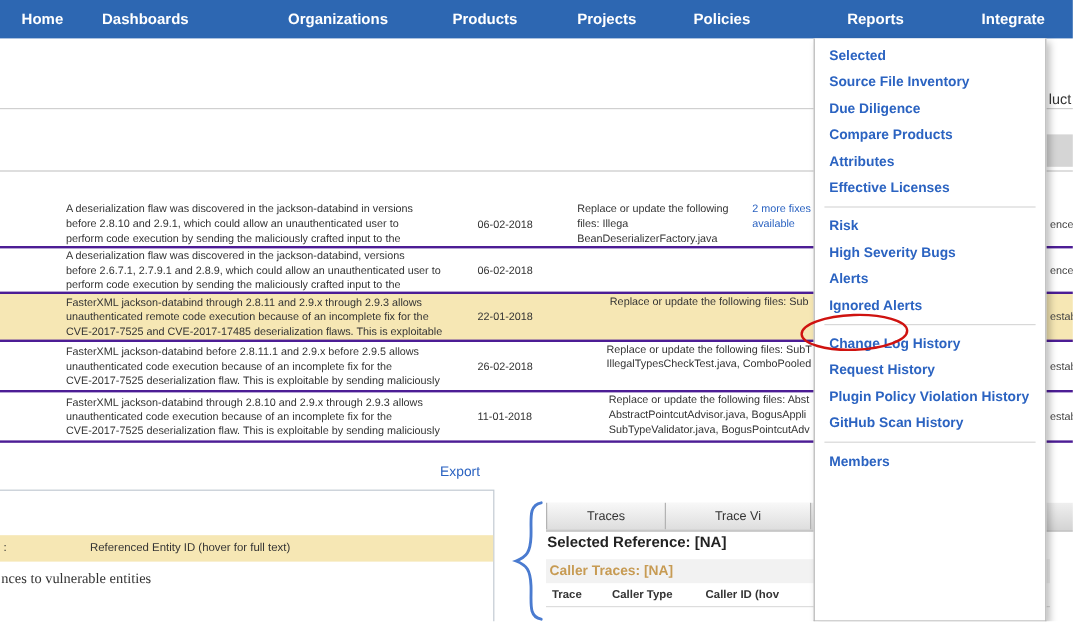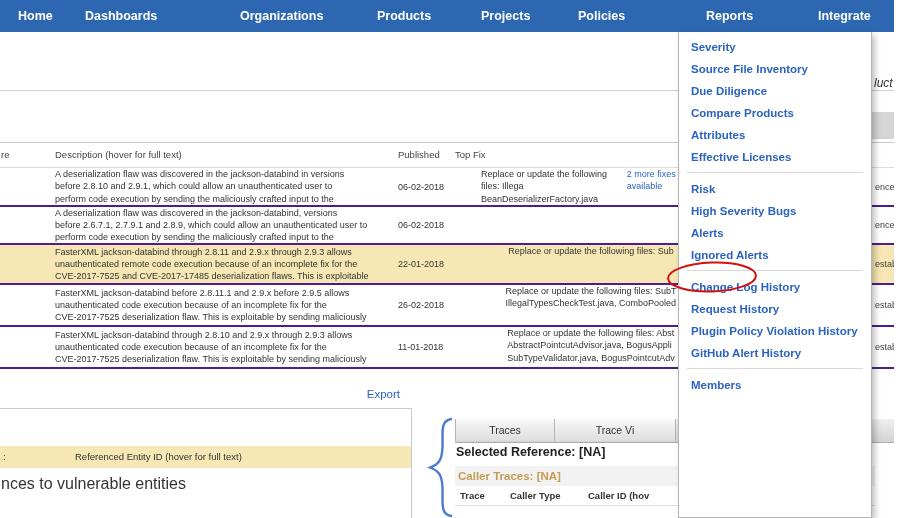--- a/index.html
+++ b/index.html
@@ -4,21 +4,21 @@
 <style>
   html,body{margin:0;padding:0;background:#fff;}
   .screen{position:relative;width:894px;height:518px;overflow:hidden;background:#fff;
           font-family:"Liberation Sans",sans-serif;color:#333;}
   
   .navbar{position:absolute;left:0;top:0;width:900px;height:32px;background:#2d67b2;z-index:5;}
   .nav-item{position:absolute;top:50%;transform:translateY(-50%);color:#fff;font-weight:bold;
             font-size:12.5px;white-space:nowrap;cursor:pointer;}
   
   .hline{position:absolute;left:0;width:900px;height:1px;background:#d0d0d0;}
-  .fragment{position:absolute;font-size:12px;color:#333;white-space:nowrap;font-style:italic;}
+  .fragment{position:absolute;font-size:12px;color:#333;white-space:nowrap;}
   .gray-btn{position:absolute;left:872px;top:112px;width:28px;height:27px;background:#d5d5d5;}
   
   .thead{position:absolute;left:0;top:142px;width:900px;height:25px;border-bottom:1px solid #ddd;}
   .th{position:absolute;top:0;line-height:25px;font-size:9.5px;color:#444;white-space:nowrap;}
   .rows{position:absolute;left:0;top:168px;width:900px;}
   .vrow{position:relative;width:900px;border-bottom:2px solid #4c1d95;}
   .vrow.hl{background:#f6e7b4;}
   .pre{white-space:pre-line;}
   .desc{position:absolute;left:55px;top:0;bottom:0;width:350px;display:flex;align-items:center;
         font-size:9px;line-height:12.3px;color:#333;}
@@ -26,21 +26,21 @@
   .fix{position:absolute;left:481px;top:0;bottom:0;width:220px;display:flex;flex-direction:row;
        justify-content:center;font-size:9px;line-height:12.3px;color:#333;}
   .more{color:#2b63c1;text-decoration:none;font-size:9px;cursor:pointer;}
   .rfrag{position:absolute;left:875px;top:0;bottom:0;display:flex;align-items:center;font-size:9px;color:#444;}
   
   .export{position:absolute;left:300px;top:388px;width:100px;text-align:right;color:#2b63c1;
           font-weight:normal;font-size:11.5px;cursor:pointer;}
   .ref-box{position:absolute;left:-2px;top:408px;width:412px;height:114px;border:1px solid #c2cad2;background:#fff;}
   .ref-head{position:absolute;left:0;top:37px;width:100%;height:22px;background:#f6e7b4;}
   .ref-head span{position:absolute;line-height:22px;font-size:9.5px;color:#333;white-space:nowrap;}
-  .ref-row{position:absolute;left:2px;top:66px;font-size:16px;color:#333;white-space:nowrap;}
+  .ref-row{position:absolute;left:2px;top:66px;font-size:12px;color:#333;white-space:nowrap;font-family:Liberation Serif, serif;}
   
   .traces{position:absolute;left:455px;top:419px;width:445px;height:99px;background:#fff;}
   .tabstrip{position:absolute;left:0;top:0;right:0;height:23px;background:linear-gradient(#efefef,#d3d3d3);
             border-bottom:1px solid #aeaeae;display:flex;}
   .tab{height:22px;line-height:22px;text-align:center;font-size:10.5px;color:#333;
        border-right:1px solid #b3b3b3;background:linear-gradient(#f8f8f8,#dedede);cursor:pointer;white-space:nowrap;overflow:hidden;}
   .tab.t1{width:98px;border-left:1px solid #b3b3b3;}
   .tab.t2{width:120px;}
   .selref{position:absolute;left:1px;top:26px;font-size:12.5px;font-weight:bold;color:#222;white-space:nowrap;}
   .callerband{position:absolute;left:0;top:47px;width:420px;height:20px;background:#f2f2f2;}
@@ -72,26 +72,20 @@
     <div class="nav-item" style="left:578px">Policies</div>
     <div class="nav-item" style="left:706px">Reports</div>
     <div class="nav-item" style="left:818px">Integrate</div>
   </div>
 
   <div class="fragment" style="left:874px;top:76px">luct</div>
   <div class="hline" style="top:90px"></div>
   <div class="gray-btn"></div>
   <div class="hline" style="top:142px;background:#c8c8c8"></div>
 
-  <div class="thead">
-    <span class="th" style="left:1px">re</span>
-    <span class="th" style="left:55px">Description (hover for full text)</span>
-    <span class="th" style="left:398px">Published</span>
-    <span class="th" style="left:455px">Top Fix</span>
-  </div>
 
   <div class="rows">
     <div class="vrow" style="height:37px">
       <div class="desc">
           <span class="pre">A deserialization flaw was discovered in the jackson-databind in versions
 before 2.8.10 and 2.9.1, which could allow an unauthenticated user to
 perform code execution by sending the maliciously crafted input to the</span>
         </div>
       <div class="pub">06-02-2018</div>
       <div class="fix">
@@ -176,36 +170,36 @@
     </div>
   </div>
 
   <div class="brace-anno">
     <svg width="32" height="101" viewBox="0 0 32 101">
       <path d="M 28 2 C 17 4 20 16 19.5 30 C 19 43 16 47 7 50.5 C 16 54 19 58 19.5 71 C 20 85 17 97 28 99" fill="none" stroke="#4a7bd0" stroke-width="2.4" stroke-linecap="round"></path>
     </svg>
   </div>
 
   <div class="menu">
-    <div class="mi">Severity</div>
+    <div class="mi">Selected</div>
     <div class="mi">Source File Inventory</div>
     <div class="mi">Due Diligence</div>
     <div class="mi">Compare Products</div>
     <div class="mi">Attributes</div>
     <div class="mi">Effective Licenses</div>
     <div class="mdiv"></div>
     <div class="mi">Risk</div>
     <div class="mi">High Severity Bugs</div>
     <div class="mi">Alerts</div>
     <div class="mi">Ignored Alerts</div>
     <div class="mdiv"></div>
     <div class="mi">Change Log History</div>
     <div class="mi">Request History</div>
     <div class="mi">Plugin Policy Violation History</div>
-    <div class="mi">GitHub Alert History</div>
+    <div class="mi">GitHub Scan History</div>
     <div class="mdiv"></div>
     <div class="mi">Members</div>
   </div>
 
   <div class="ellipse-anno">
     <svg width="96" height="38" viewBox="0 0 96 38">
       <ellipse cx="48" cy="19" rx="44" ry="14.5" transform="rotate(-2 48 19)" fill="none" stroke="#cf1310" stroke-width="2"></ellipse>
     </svg>
   </div>
 

